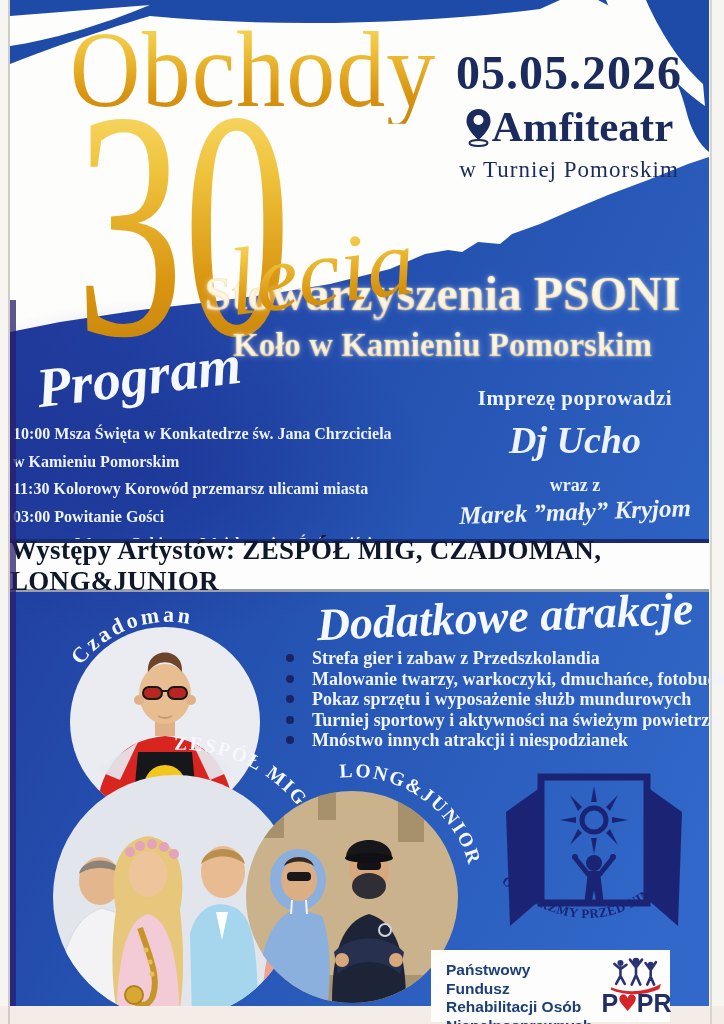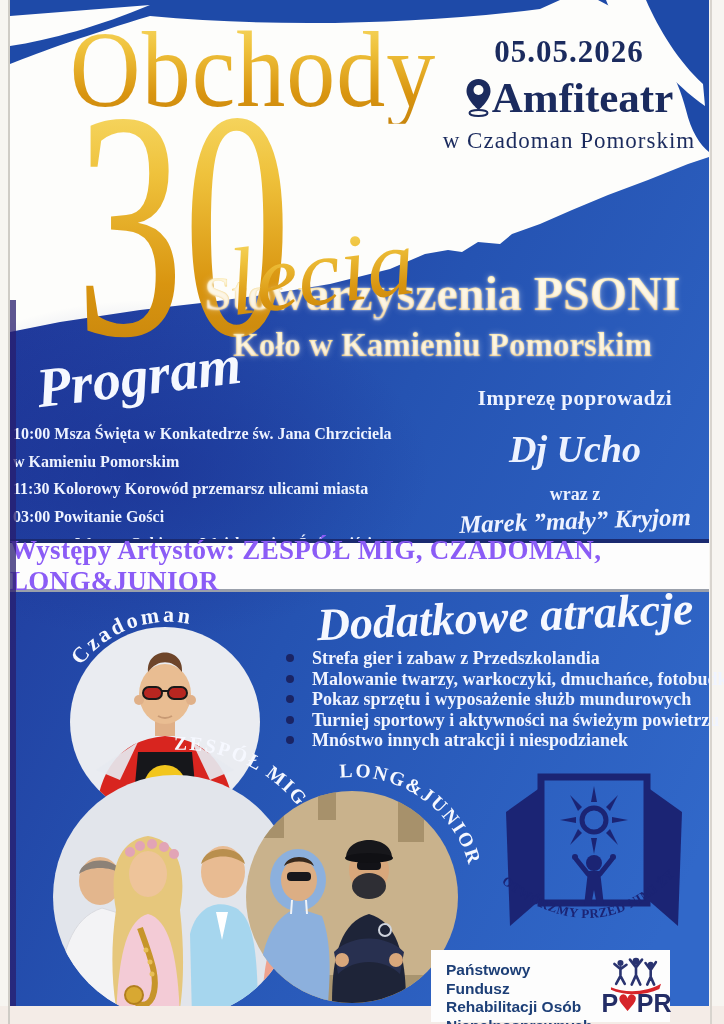--- a/index.html
+++ b/index.html
@@ -11,42 +11,42 @@
   .navy{color:#1b2b5e;}
   .white-txt{color:#f5f8ff;}
   .serif{font-family:"Liberation Serif",serif;}
   .script{font-family:"Liberation Serif",serif;font-style:italic;}
   #title-word{left:62px;top:16px;width:382px;text-align:center;font-size:98px;line-height:1;
     transform:scaleY(1.10);transform-origin:center top;letter-spacing:1px;z-index:10;}
   #anniv-num{left:76px;top:96px;font-size:262px;line-height:.8;transform:scaleX(.82) scaleY(1.24);
     transform-origin:left top;z-index:10;font-weight:400;}
   #anniv-suffix{left:228px;top:224px;font-size:96px;line-height:1;transform:rotate(-7deg);z-index:11;}
   #event-info{left:438px;top:36px;width:262px;text-align:center;z-index:10;}
-  #event-date{font-size:31px;line-height:1.05;letter-spacing:1px;font-weight:600;}
+  #event-date{font-size:48px;line-height:1.05;letter-spacing:1px;font-weight:600;margin-top:12px;}
   #venue-row{display:flex;align-items:center;justify-content:center;margin-top:7px;}
   #venue-name{font-size:43px;line-height:1;font-weight:600;}
   #venue-city{font-size:23px;margin-top:9px;letter-spacing:1px;}
   #org-block{left:175px;top:270px;width:535px;text-align:center;z-index:10;}
   #org-line1{font-size:48px;font-weight:700;line-height:1.0;
     text-shadow:0 0 2px rgba(255,255,255,.85),0 0 7px rgba(255,255,255,.4);}
   #org-line2{font-size:33px;font-weight:700;line-height:1.1;margin-top:9px;
     text-shadow:0 0 2px rgba(255,255,255,.85),0 0 7px rgba(255,255,255,.4);}
   #program-heading{left:36px;top:344px;font-size:56px;transform:rotate(-7deg);z-index:10;font-weight:600;}
   #program-list{left:13px;top:420px;width:480px;font-size:16px;line-height:27.5px;font-weight:600;
     white-space:nowrap;z-index:10;color:#eef3ff;}
   #program-list .indent{padding-left:62px;}
   #mc-block{left:452px;top:386px;width:246px;text-align:center;z-index:10;color:#edf2ff;}
   #mc-intro{font-size:21px;font-weight:700;letter-spacing:.5px;}
-  #mc-name{font-size:38px;font-weight:600;margin-top:16px;}
+  #mc-name{font-size:38px;font-weight:600;margin-top:7px;}
   #mc-conj{font-size:18px;margin-top:13px;font-weight:600;}
   #mc-cohost{font-size:25px;margin-top:2px;transform:rotate(-2deg);font-weight:600;}
   #artists-banner{left:10px;top:539px;width:699px;height:46px;background:#fdfdfd;
     border-top:4px solid #1a2a70;border-bottom:3px solid #9aa0ab;z-index:12;
     display:flex;align-items:center;justify-content:center;}
-  #artists-banner span{font-size:27px;font-weight:700;color:#8b5cf6;letter-spacing:.3px;}
+  #artists-banner span{font-size:27px;font-weight:700;color:#0f172a;letter-spacing:.3px;}
   #attractions-heading{left:295px;top:590px;width:420px;text-align:center;font-size:46px;
     transform:rotate(-2.5deg);z-index:10;font-weight:600;color:#f6f8ff;}
   #attractions-list{left:286px;top:648px;width:430px;z-index:10;}
   .attr-item{display:flex;gap:18px;align-items:flex-start;line-height:20.5px;white-space:nowrap;}
   .attr-item .dot{width:8px;height:8px;border-radius:50%;background:#1a2464;flex:0 0 8px;margin-top:6px;}
   .attr-item .txt{font-size:18px;font-weight:600;color:#f0f4ff;}
   #left-dark-line{left:10px;top:300px;width:6px;height:706px;background:rgba(40,30,110,.75);z-index:30;}
   #scan-line-left{left:8px;top:0;width:2px;height:1024px;background:#cfccc6;z-index:40;}
   #scan-line-right{left:710px;top:0;width:2px;height:1024px;background:#d8d4ce;z-index:40;}
   #bottom-margin{left:0;top:1006px;width:724px;height:18px;background:#f4ece7;z-index:5;}
@@ -232,21 +232,21 @@
   <div class="abs" id="event-info">
     <div class="navy serif" id="event-date">05.05.2026</div>
     <div id="venue-row">
       <svg width="27" height="40" viewBox="0 0 27 40">
         <path d="M13.5,2 C6.5,2 1.5,7 1.5,14 C1.5,23 13.5,33 13.5,33 C13.5,33 25.5,23 25.5,14 C25.5,7 20.5,2 13.5,2 Z" fill="#1b2b5e"></path>
         <circle cx="13.5" cy="13" r="5" fill="#fdfdfb"></circle>
         <ellipse cx="13.5" cy="36" rx="9" ry="3" fill="none" stroke="#1b2b5e" stroke-width="2"></ellipse>
       </svg>
       <span class="navy serif" id="venue-name">Amfiteatr</span>
     </div>
-    <div class="navy serif" id="venue-city">w Czadoman Pomorskim</div>
+    <div class="navy serif" id="venue-city">w Turniej Pomorskim</div>
   </div>
 
   <div class="abs" id="org-block">
     <div class="gold serif" id="org-line1">Stowarzyszenia PSONI</div>
     <div class="gold serif" id="org-line2">Koło w Kamieniu Pomorskim</div>
   </div>
 
   <div class="abs script white-txt" id="program-heading">Program</div>
   <div class="abs serif" id="program-list">
     <div>10:00 Msza Święta w Konkatedrze św. Jana Chrzciciela</div>

